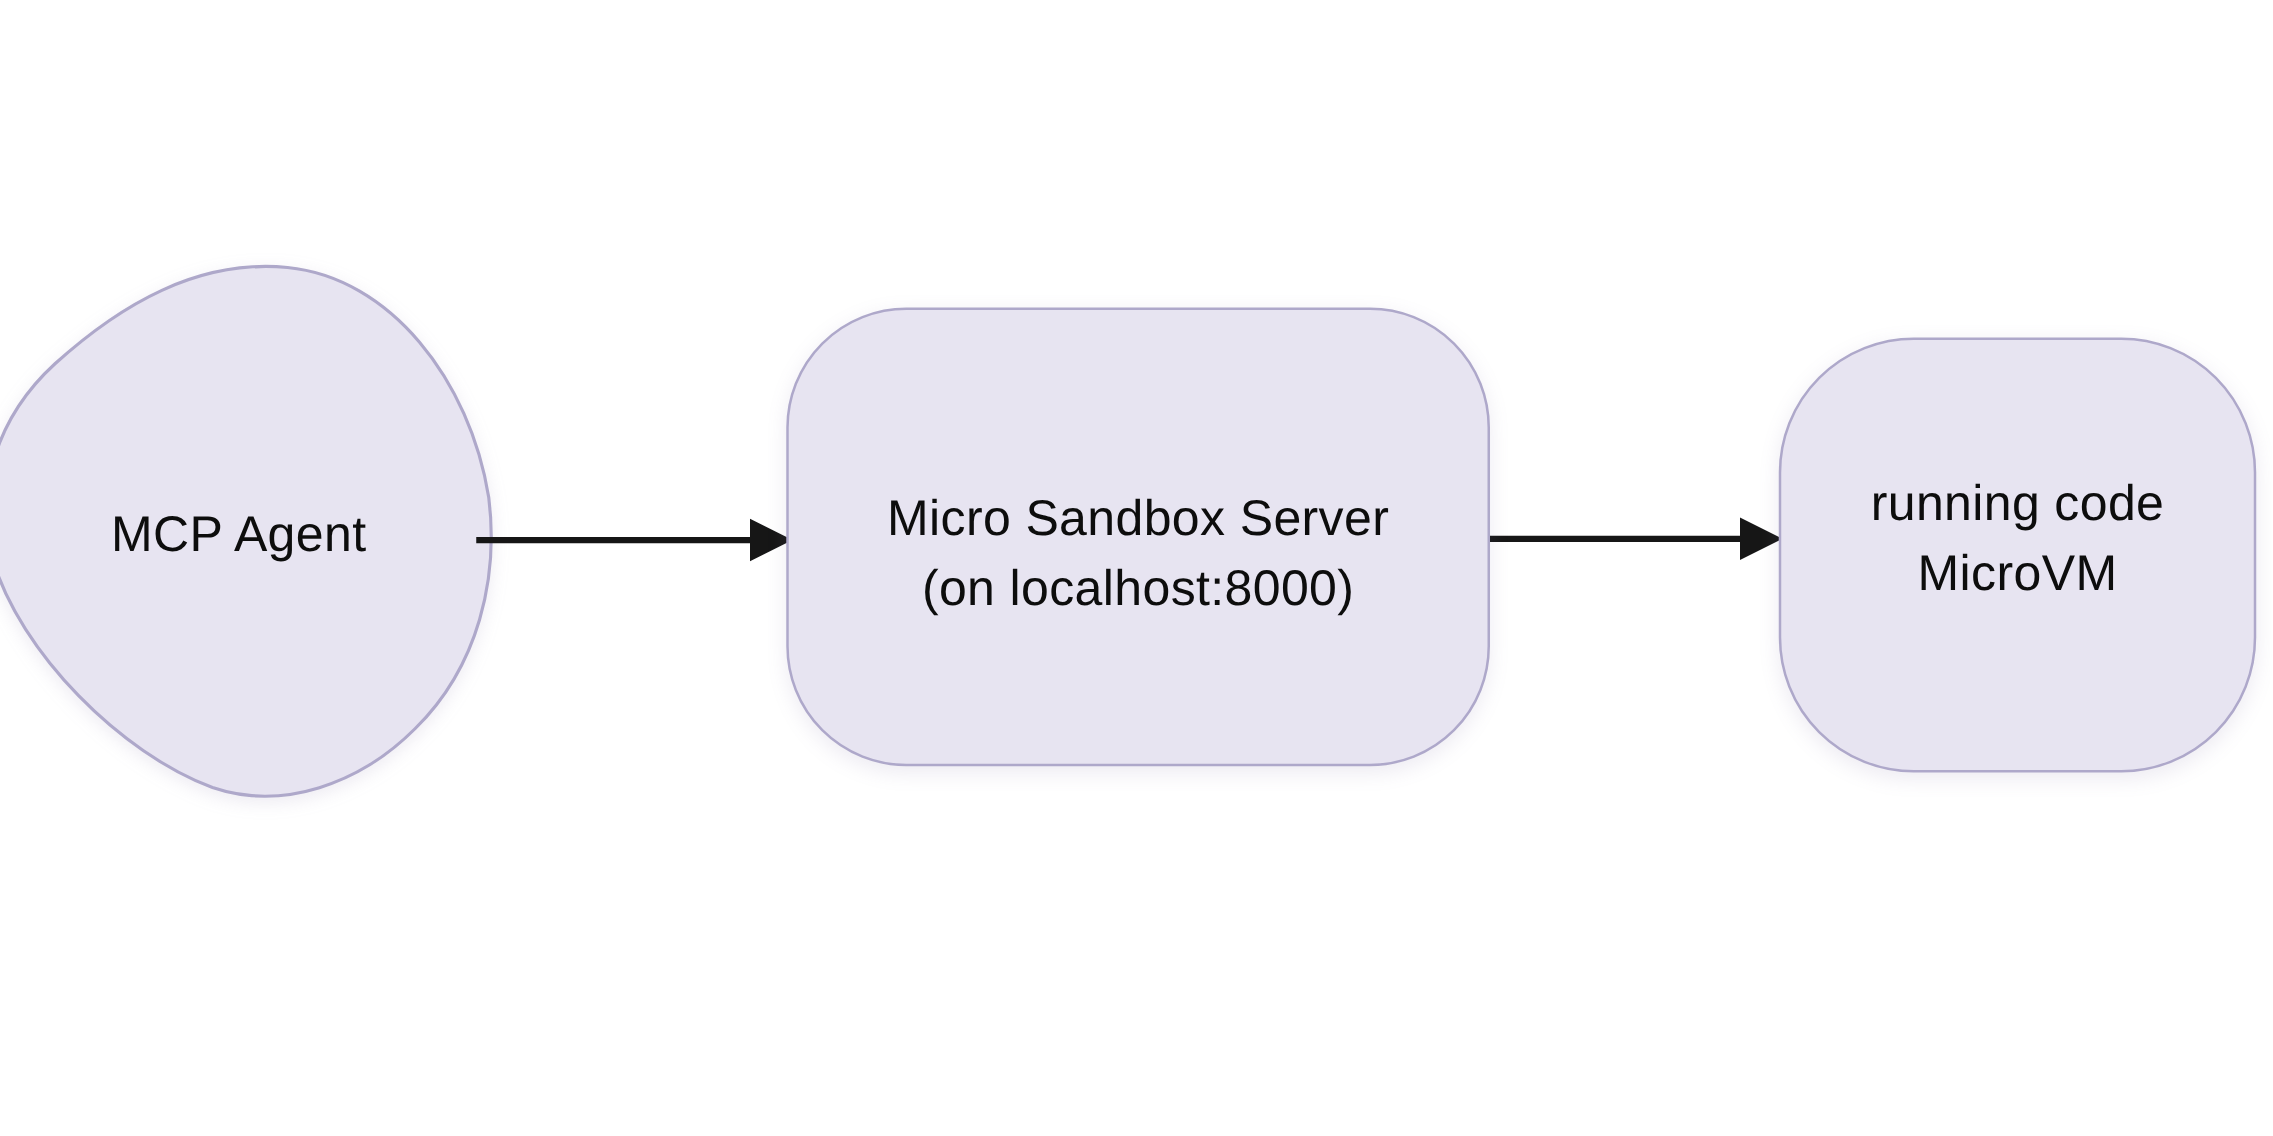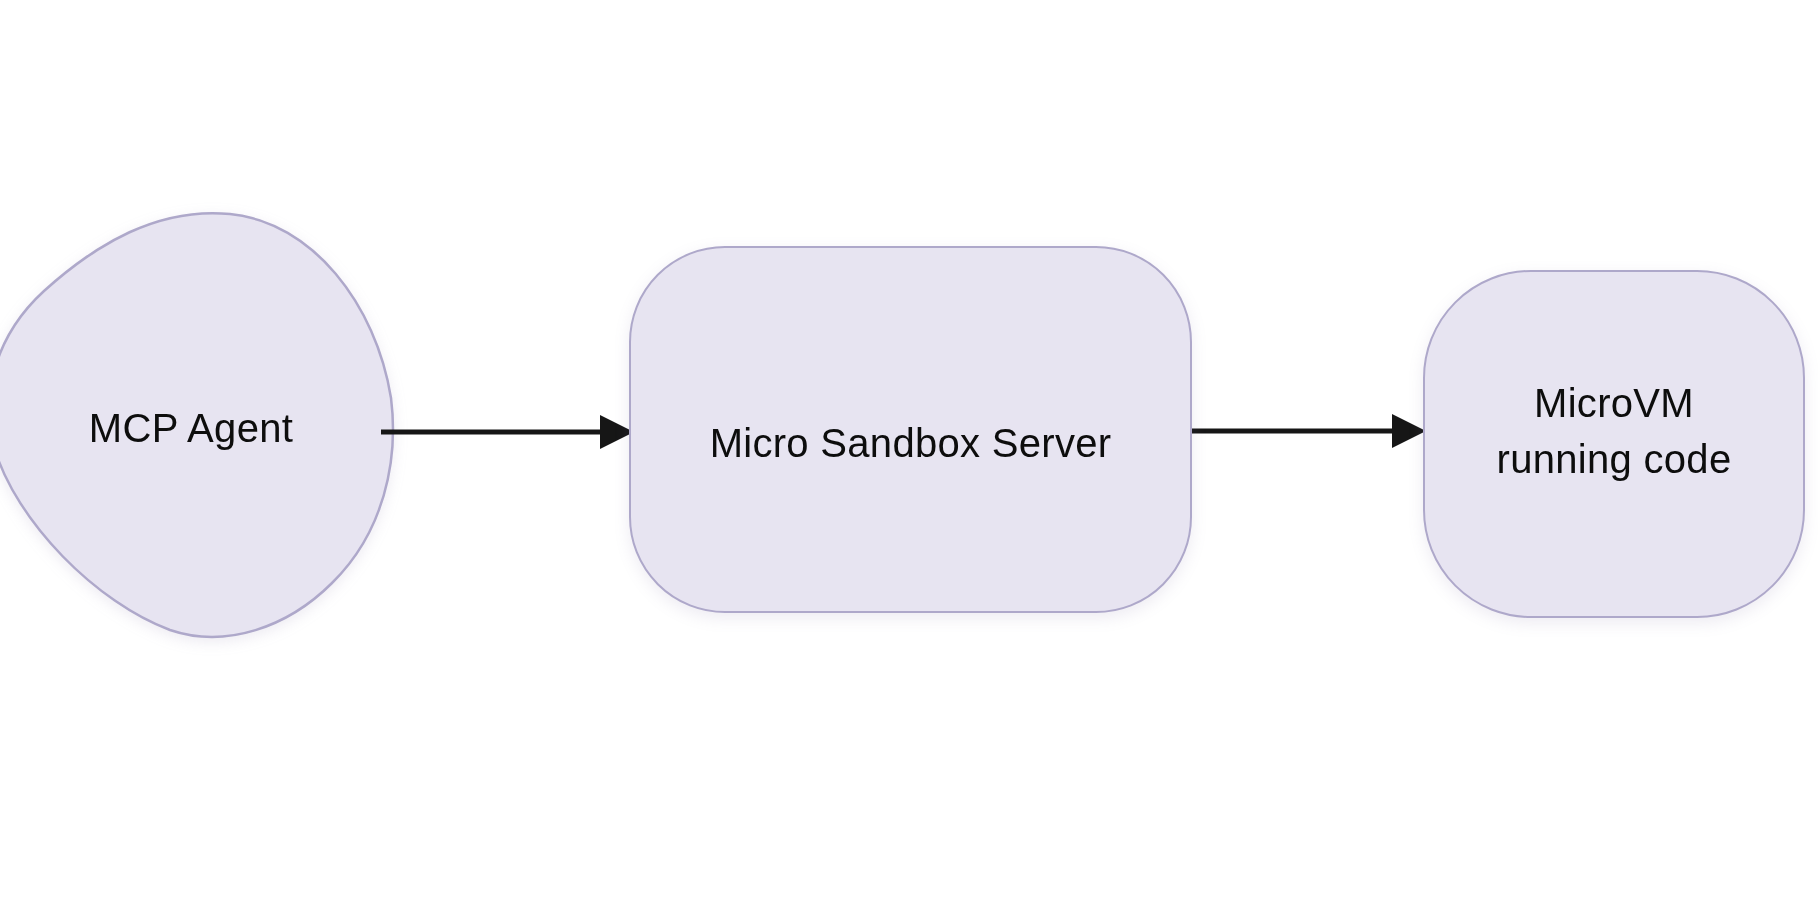--- a/index.html
+++ b/index.html
@@ -100,20 +100,21 @@
       <polygon class="arrow-head" points="1392,414 1426,431 1392,448"></polygon>
     </g>
   </svg>
 
   <div class="blob-label">
     <span>MCP Agent</span>
   </div>
 
   <div class="node server-node">
     <div>Micro Sandbox Server</div>
+    <div>(on localhost:8000)</div>
   </div>
 
   <div class="node vm-node">
+    <div>running code</div>
     <div>MicroVM</div>
-    <div>running code</div>
   </div>
 
 </div>
 
 </body></html>

